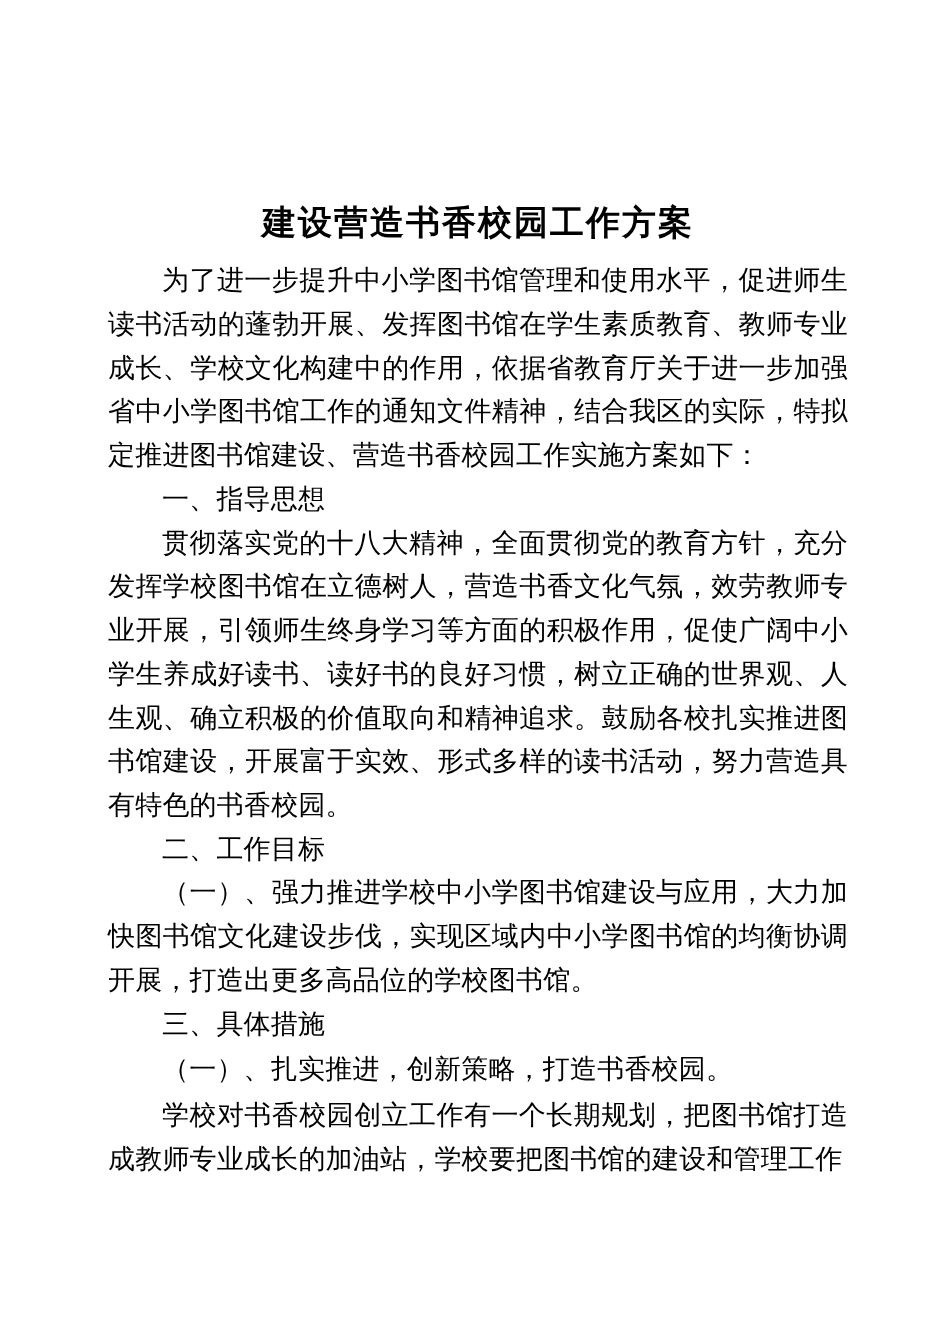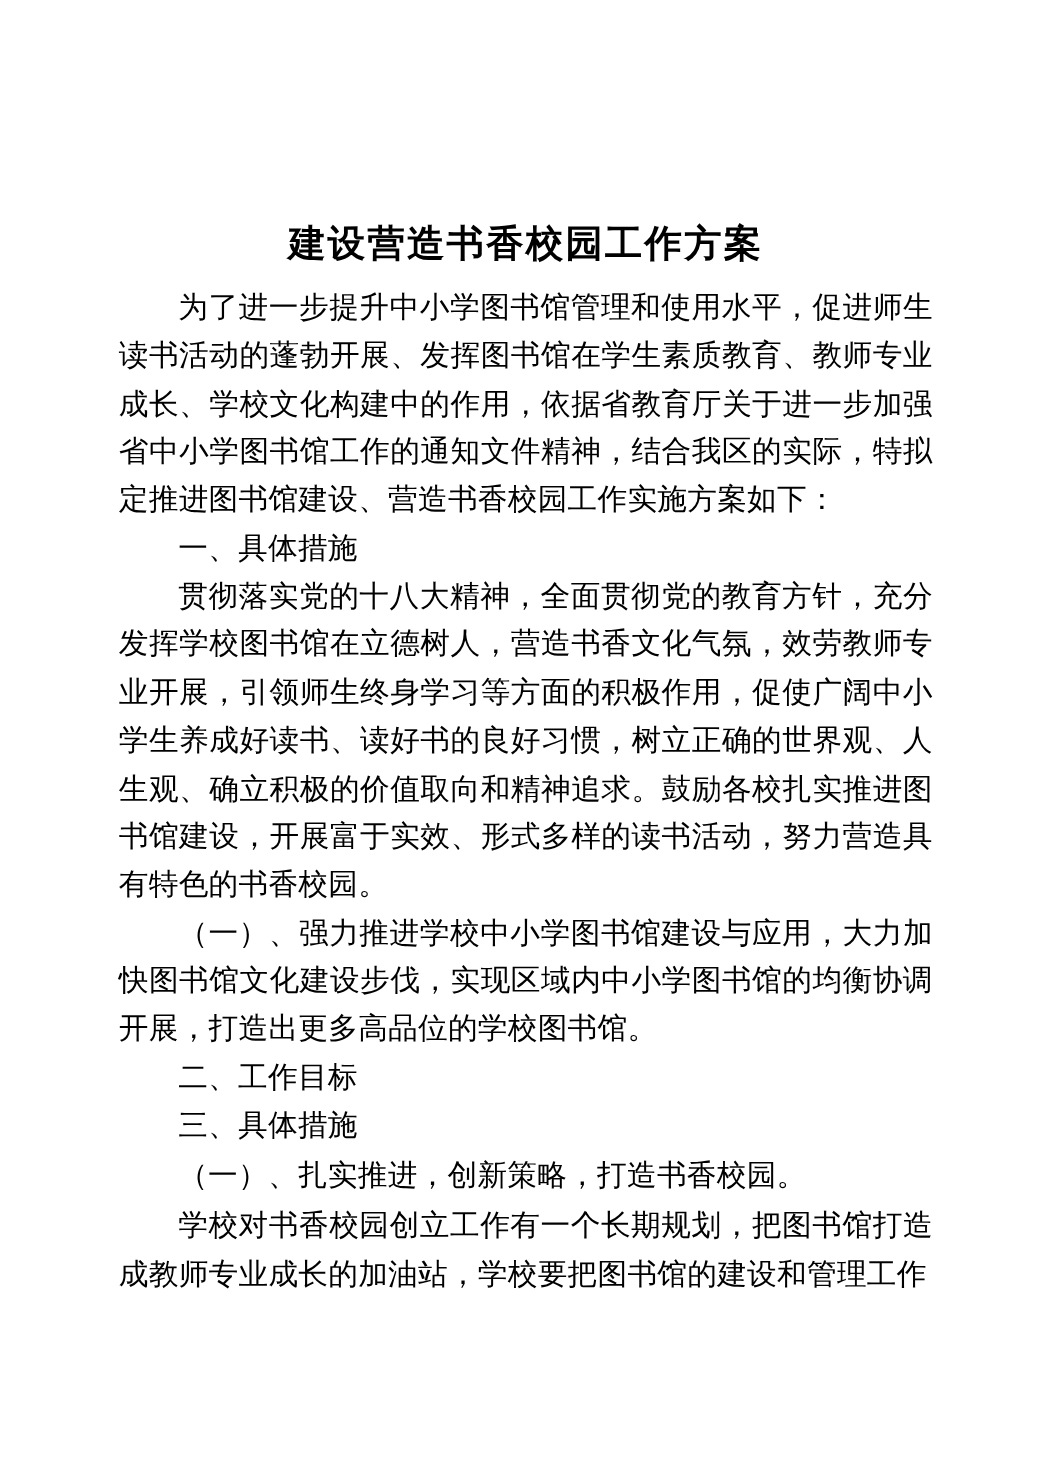--- a/index.html
+++ b/index.html
@@ -51,21 +51,21 @@
   }
 </style>
 </head>
 <body>
 
 <div class="page">
   <div class="content">
     <h1 class="doc-title">建设营造书香校园工作方案</h1>
 
     <p class="para indent">为了进一步提升中小学图书馆管理和使用水平，促进师生读书活动的蓬勃开展、发挥图书馆在学生素质教育、教师专业成长、学校文化构建中的作用，依据省教育厅关于进一步加强省中小学图书馆工作的通知文件精神，结合我区的实际，特拟定推进图书馆建设、营造书香校园工作实施方案如下：</p>
-    <p class="para indent">一、具体措施</p>
+    <p class="para indent">一、指导思想</p>
     <p class="para indent">贯彻落实党的十八大精神，全面贯彻党的教育方针，充分发挥学校图书馆在立德树人，营造书香文化气氛，效劳教师专业开展，引领师生终身学习等方面的积极作用，促使广阔中小学生养成好读书、读好书的良好习惯，树立正确的世界观、人生观、确立积极的价值取向和精神追求。鼓励各校扎实推进图书馆建设，开展富于实效、形式多样的读书活动，努力营造具有特色的书香校园。</p>
+    <p class="para indent">二、工作目标</p>
     <p class="para indent">（一）、强力推进学校中小学图书馆建设与应用，大力加快图书馆文化建设步伐，实现区域内中小学图书馆的均衡协调开展，打造出更多高品位的学校图书馆。</p>
-    <p class="para indent">二、工作目标</p>
     <p class="para indent">三、具体措施</p>
     <p class="para indent gap">（一）、扎实推进，创新策略，打造书香校园。</p>
     <p class="para indent gap">学校对书香校园创立工作有一个长期规划，把图书馆打造成教师专业成长的加油站，学校要把图书馆的建设和管理工作</p>
   </div>
 </div>
 
 </body></html>

